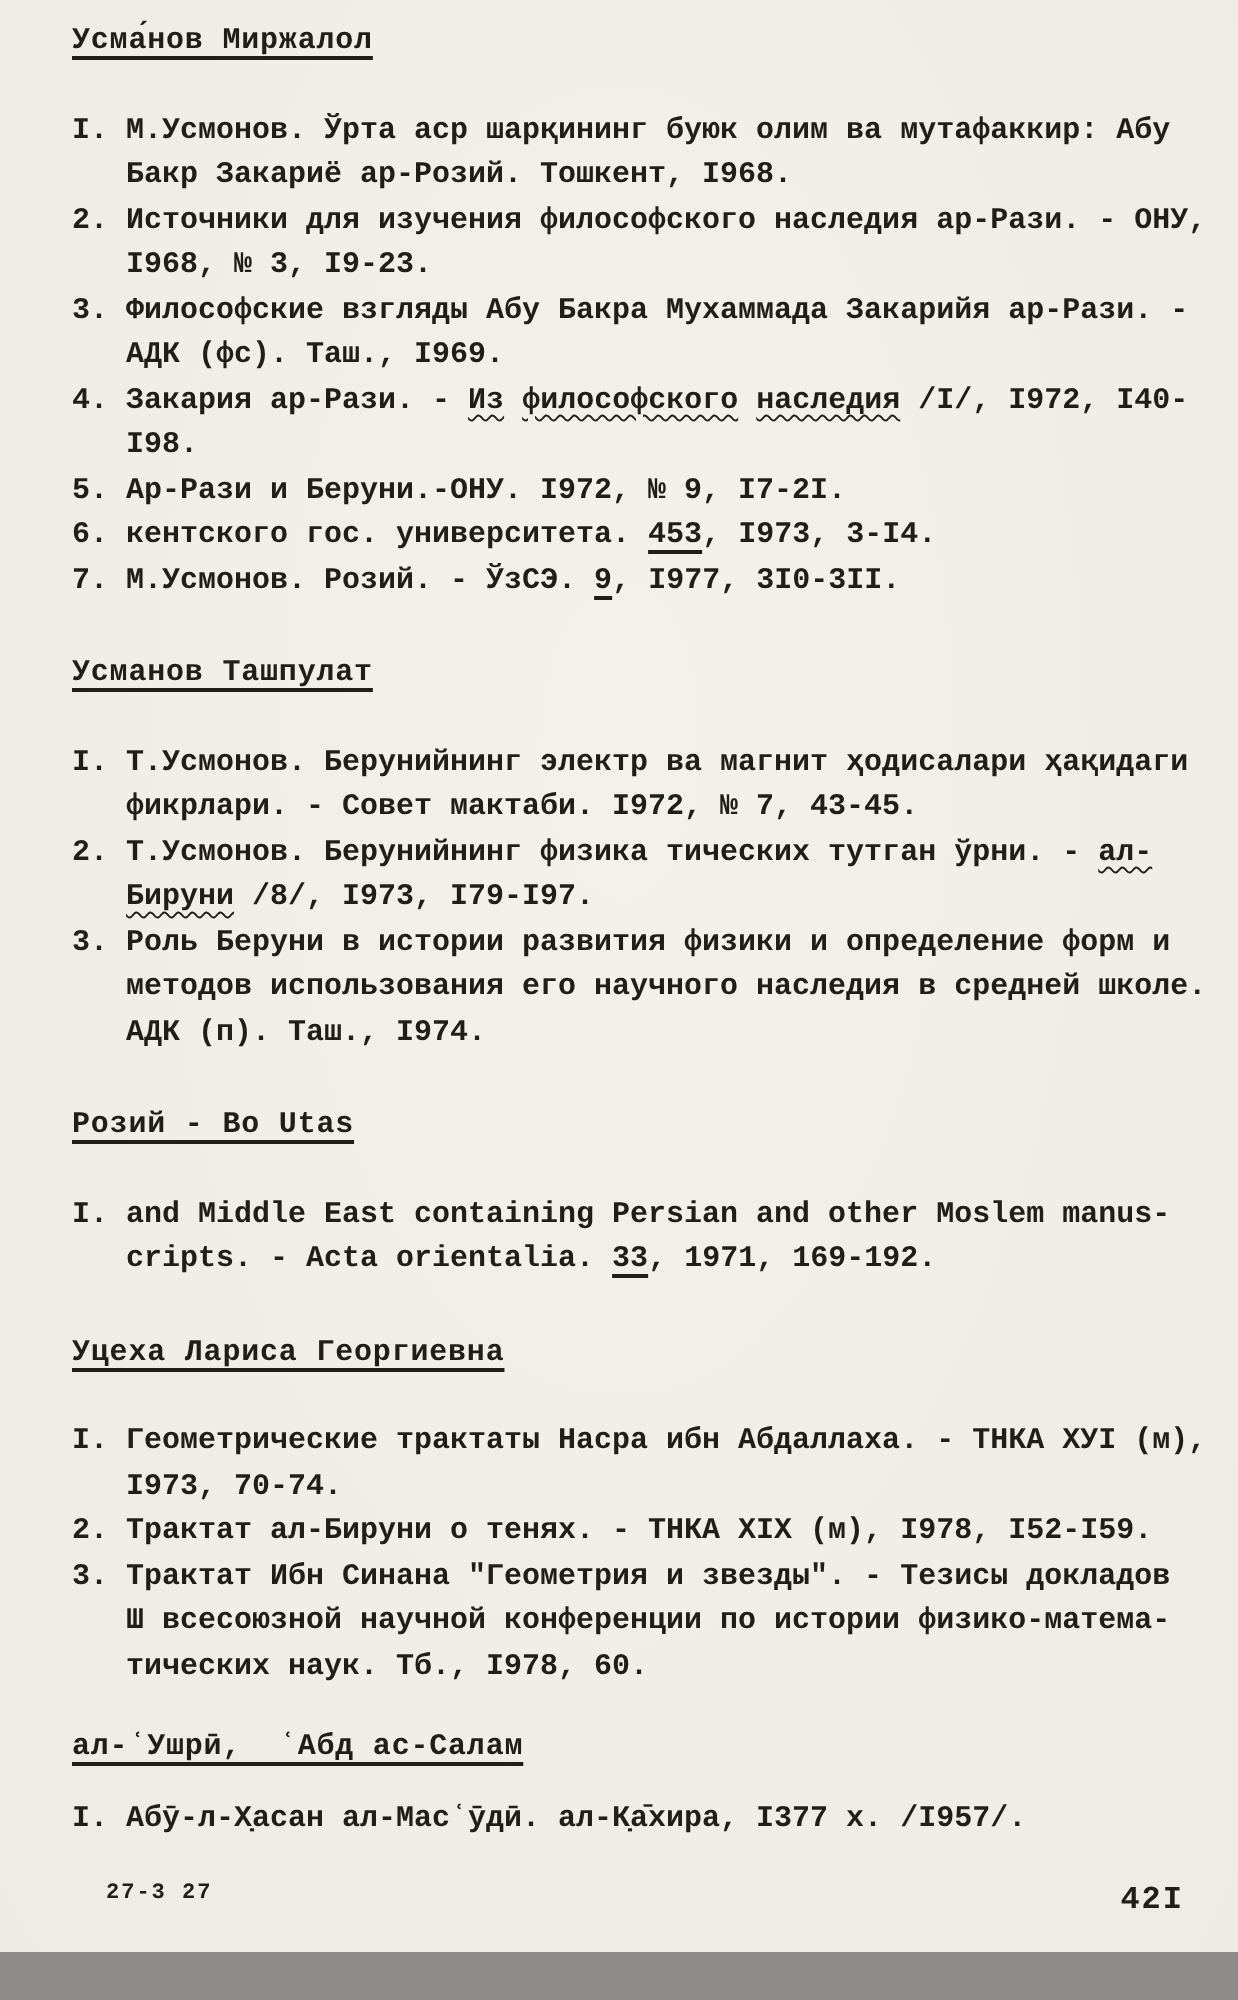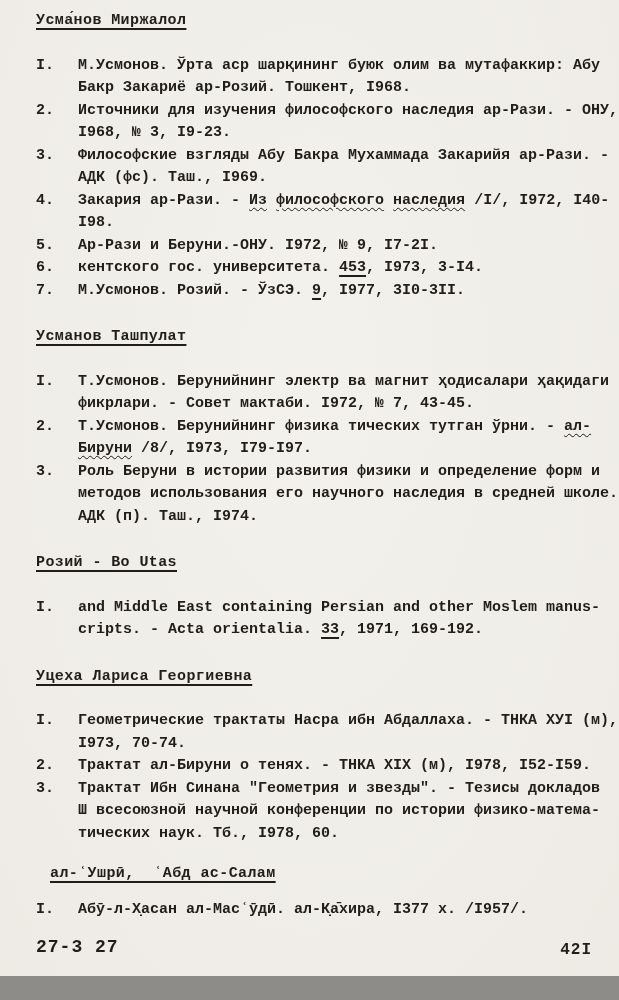--- a/index.html
+++ b/index.html
@@ -21,38 +21,38 @@
   .section{}
   .sec-h{
     margin:24px 0 22px;
     white-space:pre;
     text-decoration:underline;
     text-decoration-thickness:1.8px;
     text-underline-offset:4px;
     letter-spacing:0.4px;
   }
   #doc .section:first-child .sec-h{margin-top:0;}
-  .sec-h.tight{margin:18px 14px 13px;}
+  .sec-h.tight{margin:18px 0 13px;}
   .entry{display:flex;}
   .num{flex:0 0 27px;}
-  .entry-lines{flex:1;min-width:0;margin-left:15px;}
+  .entry-lines{flex:1;min-width:0;}
   .line{white-space:pre;}
   .u-wavy{
     text-decoration:underline wavy;
     text-decoration-thickness:1px;
     text-underline-offset:3px;
   }
   .u-line{
     text-decoration:underline;
     text-decoration-thickness:1.6px;
     text-underline-offset:3.5px;
   }
   .print-sig{
-    position:absolute;left:36px;bottom:22px;
-    font-size:18px;line-height:14px;letter-spacing:1px;
+    position:absolute;left:53px;bottom:22px;
+    font-size:11px;line-height:14px;letter-spacing:1px;
   }
   .page-num{
     position:absolute;right:27px;bottom:17px;
     font-size:16px;line-height:18px;letter-spacing:1px;
   }
 </style>
 </head>
 <body>
 
 <div class="page" style="color: rgb(33, 29, 24);">

